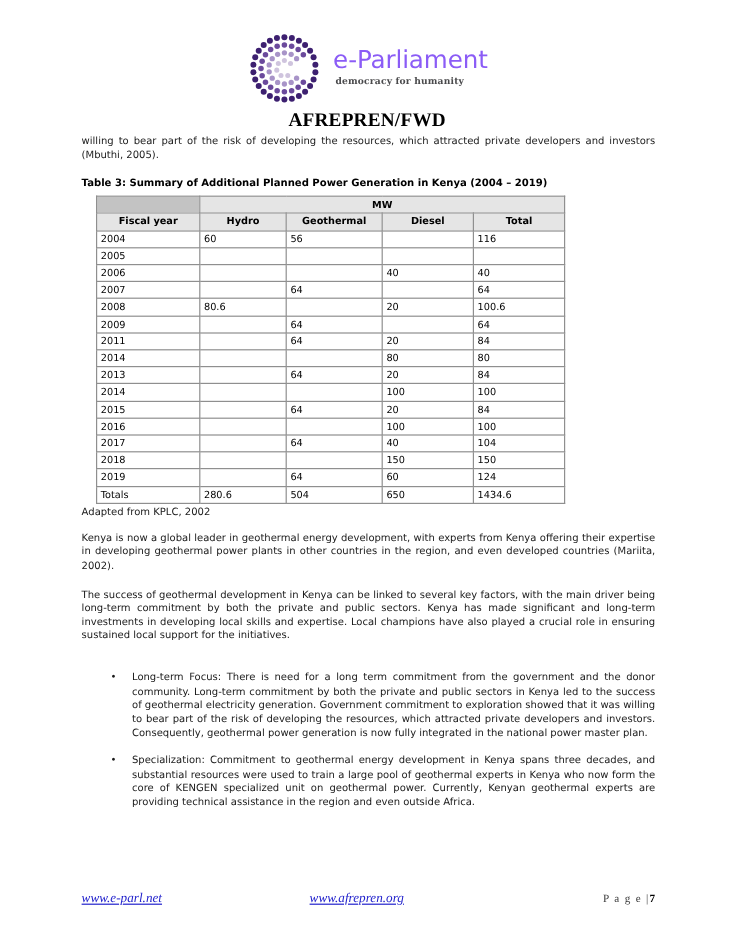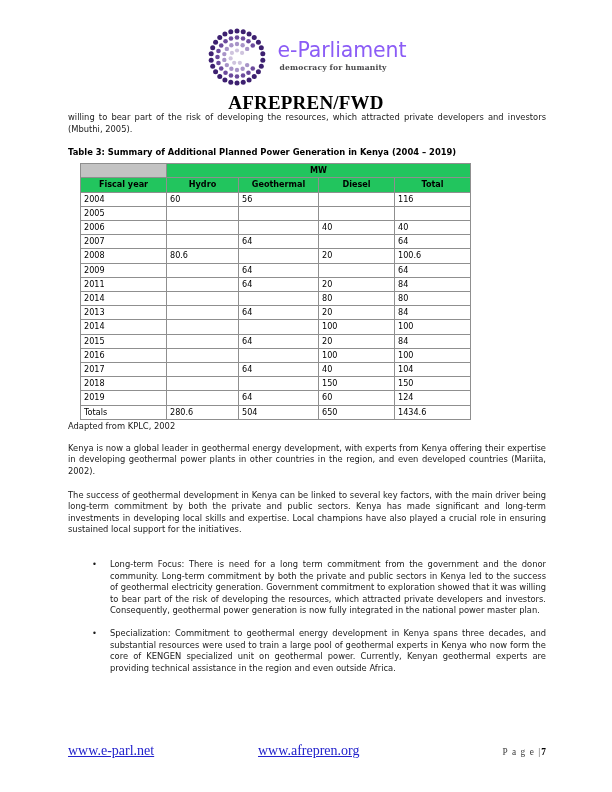--- a/index.html
+++ b/index.html
@@ -65,21 +65,21 @@
     font-weight: bold;
     color: #4a4a4c;
     letter-spacing: 0.15px;
     margin-top: 1px;
     padding-left: 2px;
   }
   .org-title {
     margin-top: 4px;
     font-family: "Liberation Serif", serif;
     font-weight: bold;
-    font-size: 19px;
+    font-size: 16px;
     color: #000;
     letter-spacing: 0.2px;
   }
 
   
   .content {
     position: absolute;
     left: 68px;
     top: 112px;
     width: 478px;
@@ -119,21 +119,21 @@
     padding: 0 0 0 3px;
     height: 13.2px;
     line-height: 13.2px;
     font-weight: normal;
     text-align: left;
     vertical-align: middle;
     overflow: hidden;
     white-space: nowrap;
   }
   table.data thead th {
-    background: #22c55e;
+    background: #e5e5e5;
     font-weight: bold;
     text-align: center;
     padding-left: 0;
   }
   table.data thead th.blank {
     background: #c3c3c3;
   }
   col.c0 { width: 86px; }
   col.c1 { width: 72px; }
   col.c2 { width: 80px; }
@@ -179,21 +179,22 @@
     width: 478px;
     display: flex;
     align-items: baseline;
     font-size: 9px;
     font-family: "Liberation Serif", serif;
   }
   .footer a, .footer .link {
     color: #2222cc;
     text-decoration: underline;
     font-family: "Liberation Serif", serif;
-    font-size: 14px;
+    font-size: 11px;
+    font-style: italic;
   }
   .f-left  { width: 190px; text-align: left; }
   .f-mid   { width: 170px; text-align: left; }
   .f-right { flex: 1; text-align: right; color: #3a3a3a; letter-spacing: 1.1px; font-size: 9.3px; }
   .f-right b { letter-spacing: 0; font-weight: bold; color: #000; }
 </style>
 </head>
 <body>
 
 <div class="page">

